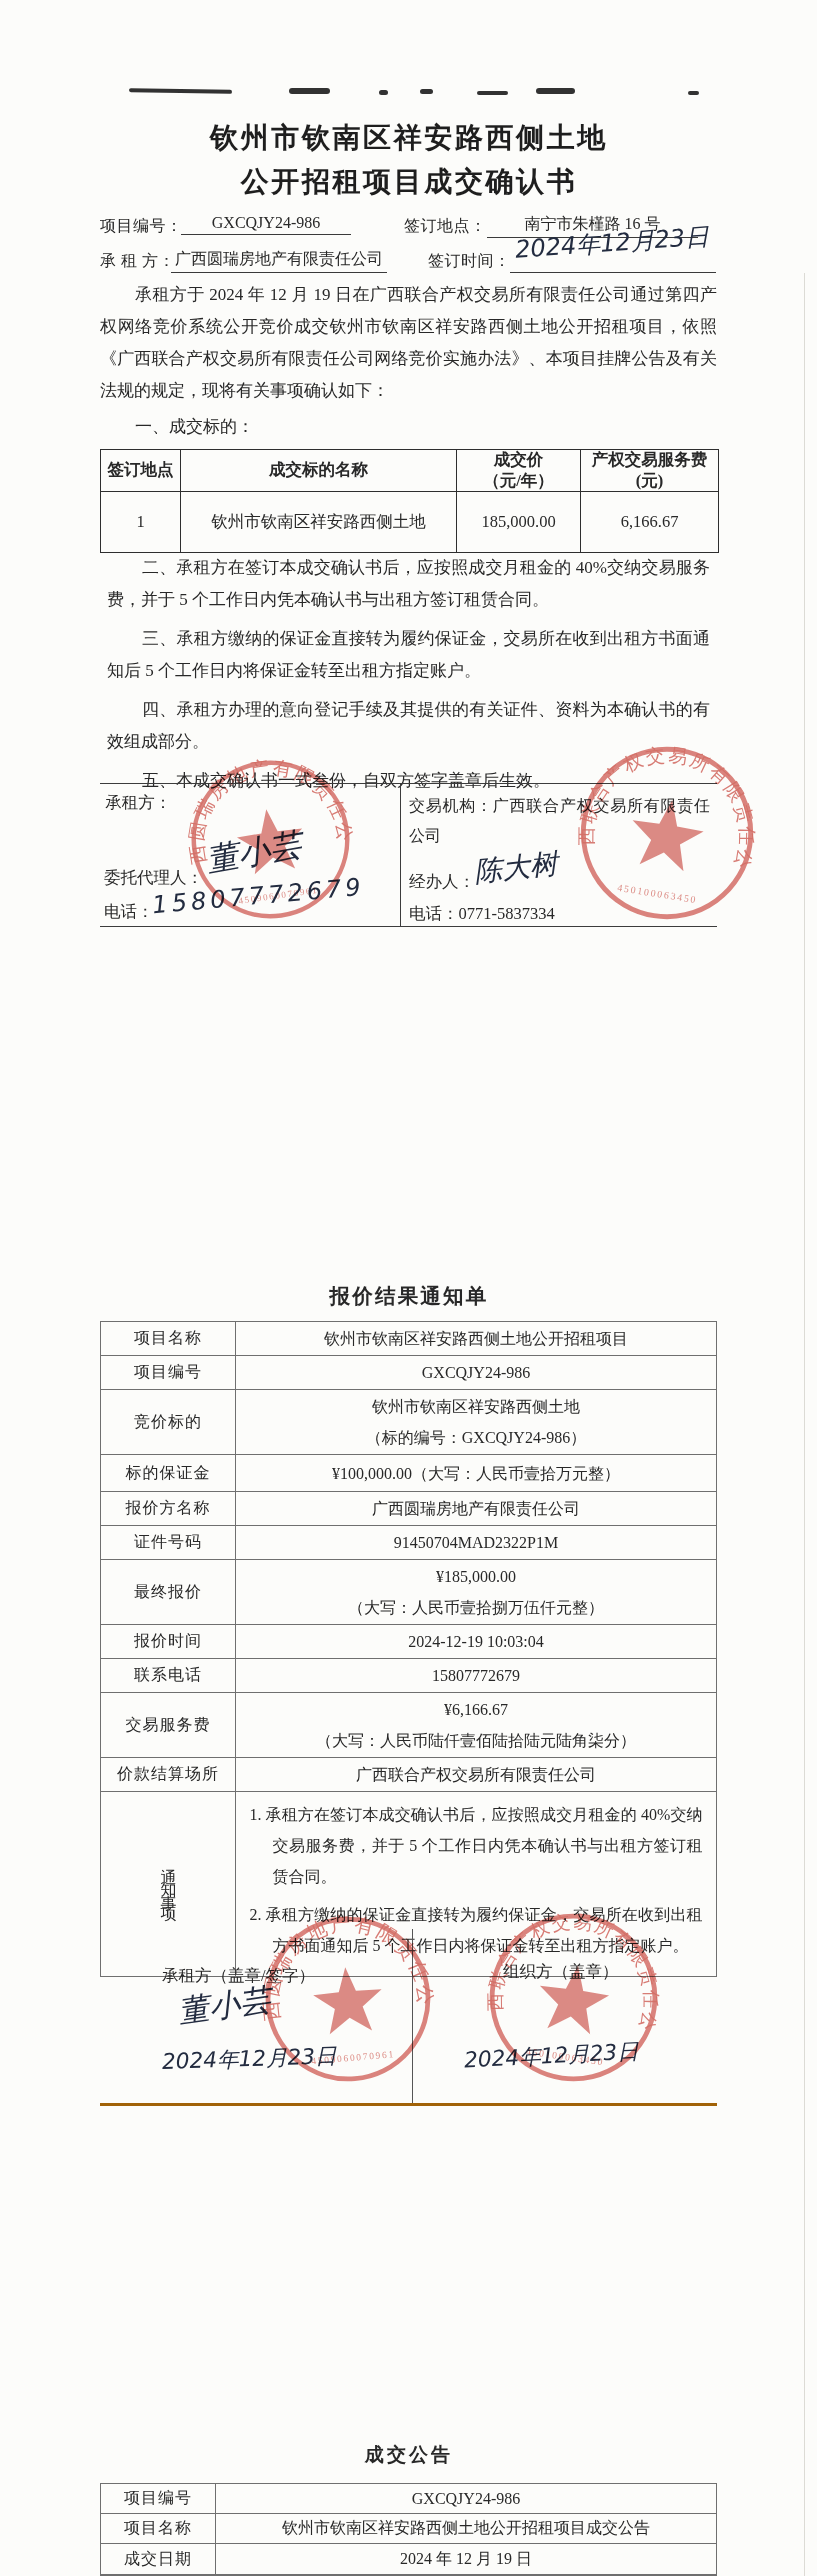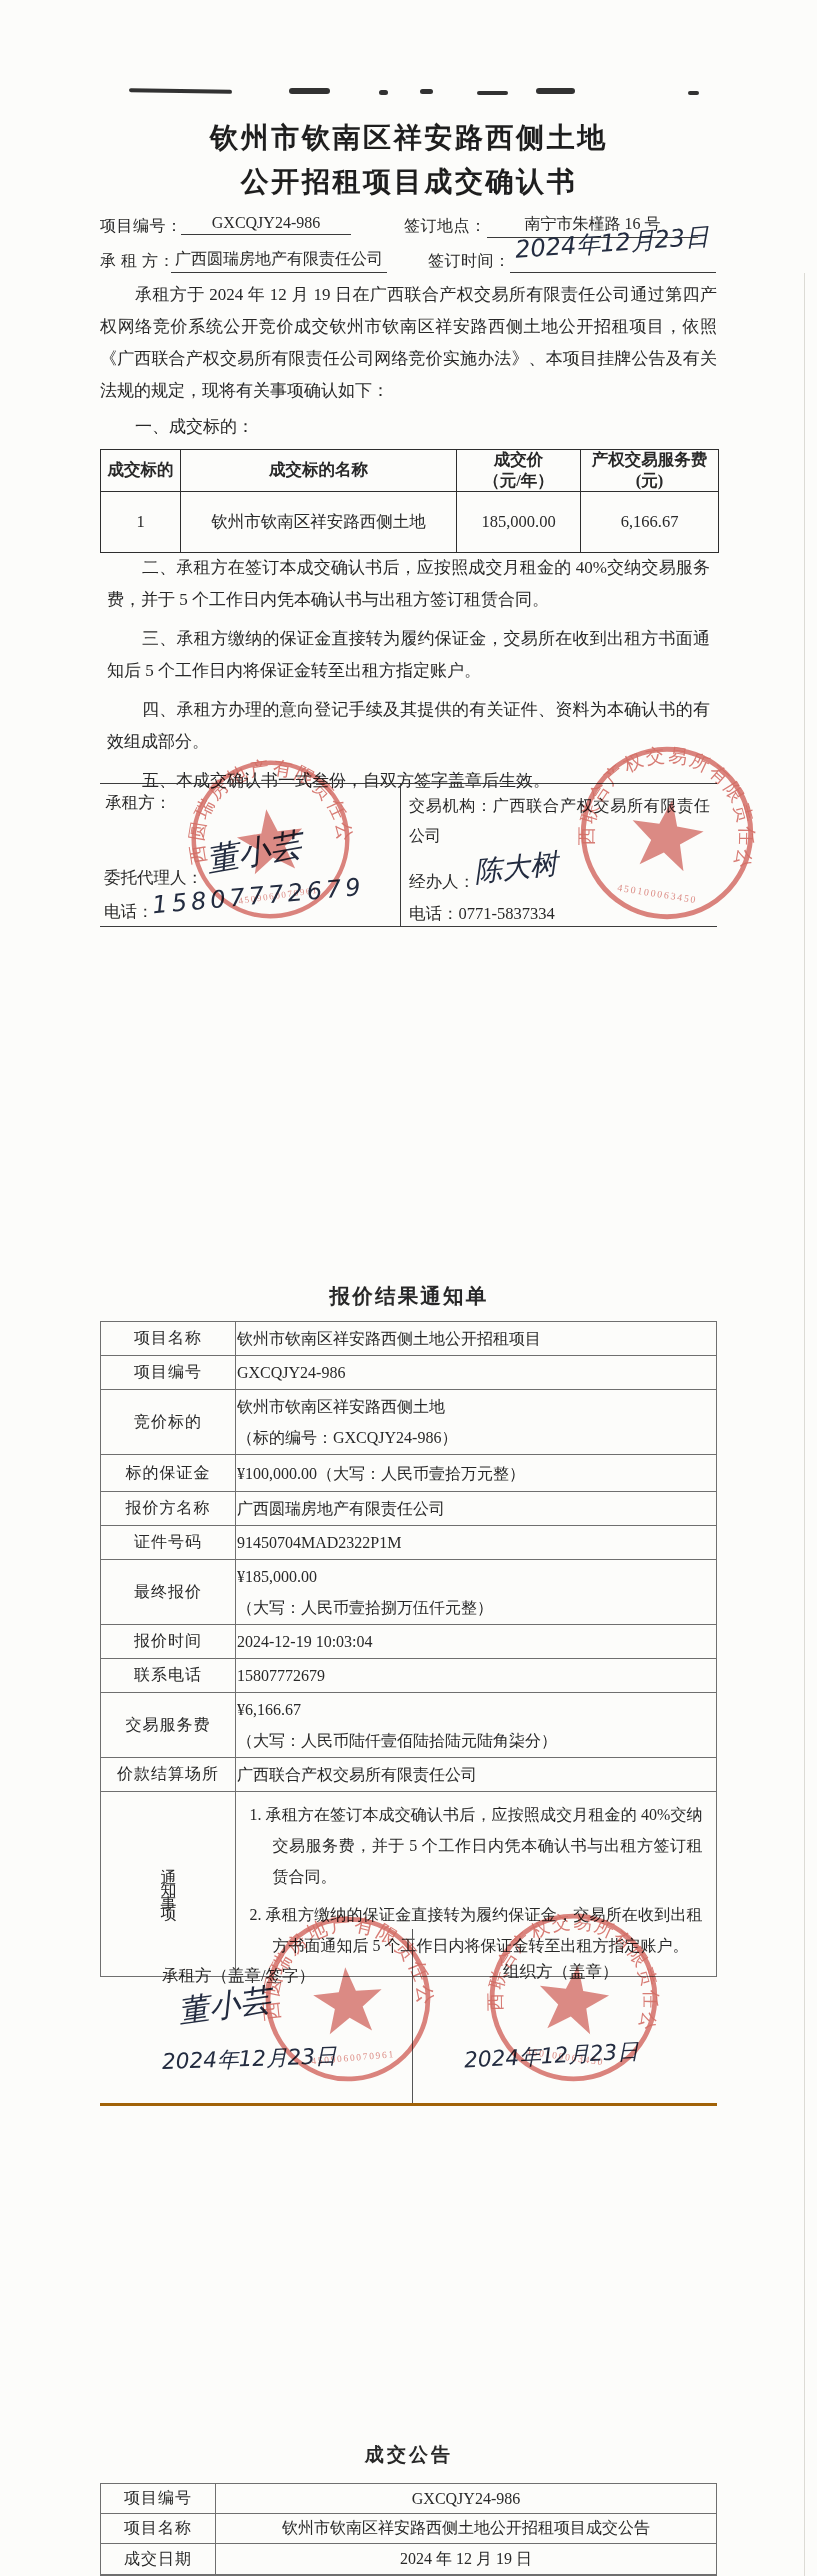--- a/index.html
+++ b/index.html
@@ -34,21 +34,21 @@
     color:#232c40;white-space:nowrap;}
   
   .stamp{position:absolute;color:#cc4b42;mix-blend-mode:multiply;opacity:.8;}
   .stamp svg{display:block;width:100%;height:100%;}
   
   .p2-title{top:1282px;left:0;width:100%;text-align:center;font-size:20.6px;font-weight:700;letter-spacing:2.1px;}
   .t2{left:100px;top:1321px;}
   .t2 table{width:617px;}
   .t2 td{border:0.5px solid #6f6f6f;font-size:16px;vertical-align:middle;}
   .t2 .lbl{width:135px;text-align:center;letter-spacing:1px;}
-  .t2 .val{text-align:left;line-height:31px;}
+  .t2 .val{text-align:center;line-height:31px;}
   .lbl-vert{writing-mode:vertical-rl;text-orientation:upright;letter-spacing:.8em;margin:0 auto;font-size:16px;}
   .notice-cell{text-align:left !important;padding:7.2px 13.4px !important;}
   .notice-cell p{margin:0 0 7.2px 0;font-size:16px;line-height:31px;text-align:justify;
     padding-left:23px;text-indent:-23px;}
   .sig2{left:100px;top:1929px;width:617px;height:174px;border-bottom:3px solid #a16207;}
   .sig2 .divider{position:absolute;left:312px;top:0;bottom:0;width:1px;background:#555;}
   
   .p3-title{top:2442px;left:0;width:100%;text-align:center;font-size:19px;font-weight:700;letter-spacing:3.1px;}
   .t3a{left:100px;top:2483px;}
   .t3a table{width:617px;}
@@ -97,21 +97,21 @@
   <div class="abs t1">
     <table>
       <colgroup>
           <col style="width:80px">
           <col style="width:276px">
           <col style="width:124px">
           <col style="width:138px">
         </colgroup>
       <tbody>
           <tr style="height:42px;">
-        <td class="hd">成交标的</td>
+        <td class="hd">签订地点</td>
         <td class="hd">成交标的名称</td>
         <td class="hd">
           <div>成交价</div>
           <div>（元/年）</div>
         </td>
         <td class="hd">产权交易服务费(元)</td>
       </tr>
       <tr style="height:61px;">
         <td>1</td>
         <td>钦州市钦南区祥安路西侧土地</td>

